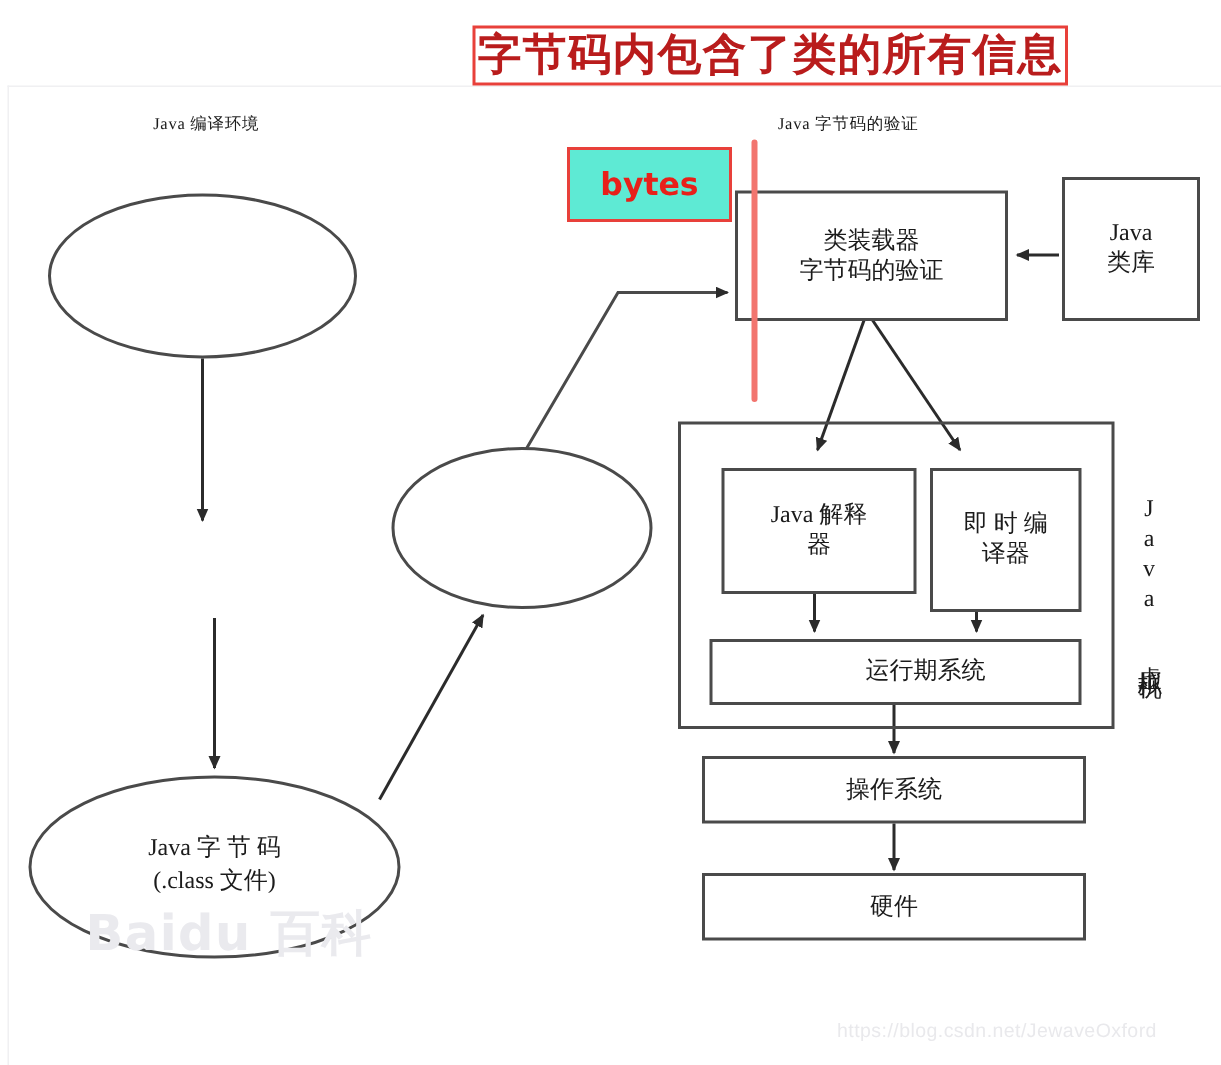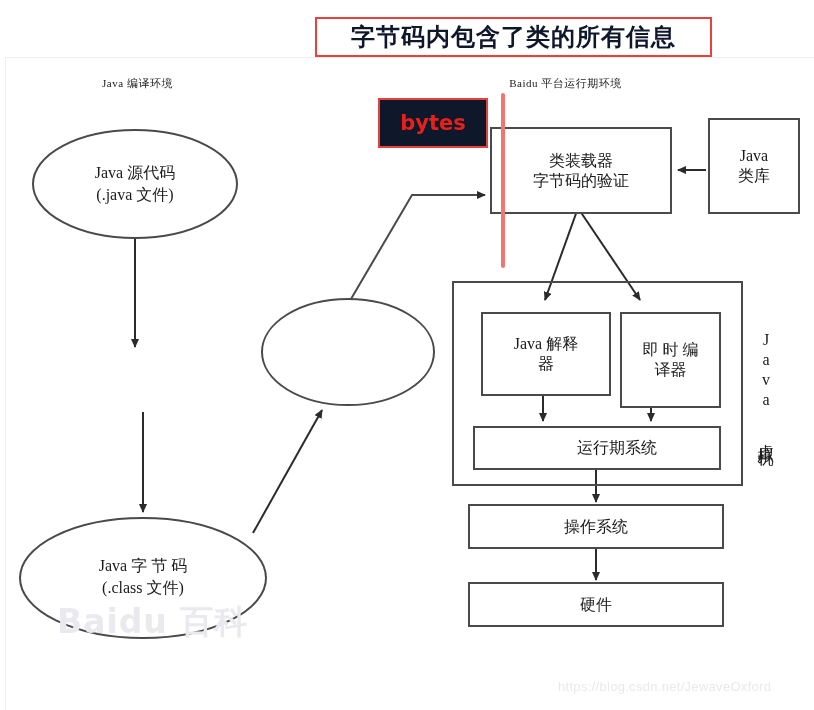--- a/index.html
+++ b/index.html
@@ -69,36 +69,36 @@
     width: 397px;
     height: 40px;
     border: 2px solid #e8403a;
     background: #ffffff;
     display: flex;
     align-items: center;
     justify-content: center;
     box-sizing: border-box;
   }
   #title-banner .t {
-    color: #0f172a;
-    font-size: 24px;
+    color: #b91c1c;
+    font-size: 29px;
     font-weight: bold;
     letter-spacing: 1px;
     font-family: "DejaVu Sans", sans-serif;
   }
 
   
   #bytes-box {
     position: absolute;
     left: 378px;
     top: 98px;
     width: 110px;
     height: 50px;
     border: 2px solid #e8403a;
-    background: #0f172a;
+    background: #5eead4;
     display: flex;
     align-items: center;
     justify-content: center;
     box-sizing: border-box;
     z-index: 6;
   }
   #bytes-box .t {
     color: #e8201a;
     font-size: 21px;
     font-weight: bold;
@@ -225,29 +225,27 @@
 
     <line x1="596" y1="548" x2="596" y2="580" stroke="#2b2b2b" stroke-width="2" marker-end="url(#arrow)"></line>
   </svg>
 
   <div id="title-banner">
     <span class="t">字节码内包含了类的所有信息</span>
   </div>
 
   <div class="label section-title" style="left:45px; top:72px; width:185px; height:24px;">Java 编译环境</div>
 
-  <div class="label section-title" style="left:458px; top:72px; width:215px; height:24px;">Baidu 平台运行期环境</div>
+  <div class="label section-title" style="left:458px; top:72px; width:215px; height:24px;">Java 字节码的验证</div>
 
   <div id="bytes-box">
     <span class="t">bytes</span>
   </div>
   <div id="red-marker"></div>
 
-  <div class="ellipse-label" style="left:40px; top:150px; width:190px; height:68px;">Java 源代码
-(.java 文件)</div>
 
   <div class="ellipse-label" style="left:40px; top:543px; width:206px; height:68px;">Java 字 节 码
 (.class 文件)</div>
 
 
 
   <div class="box" style="left:490px; top:127px; width:182px; height:87px;">
     <div class="label node-text" style="left:0; top:0; width:100%; height:100%;">类装载器
 字节码的验证</div>
   </div>

